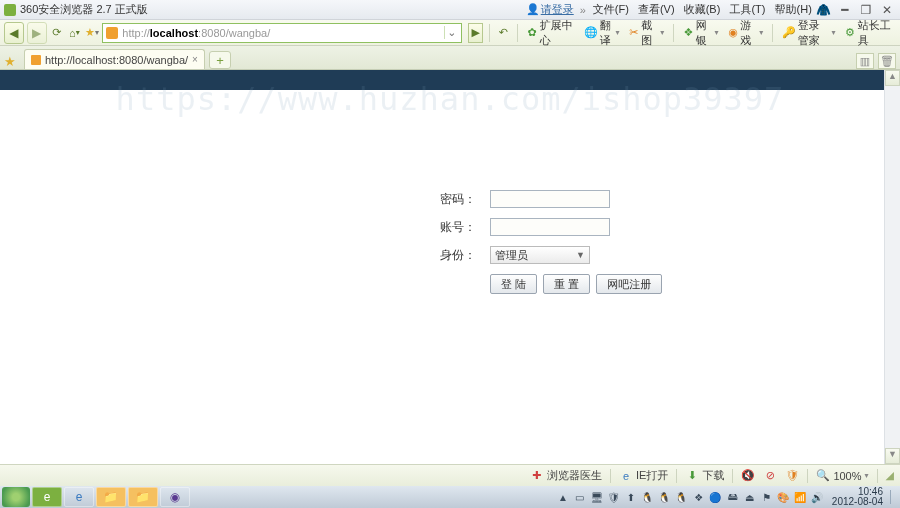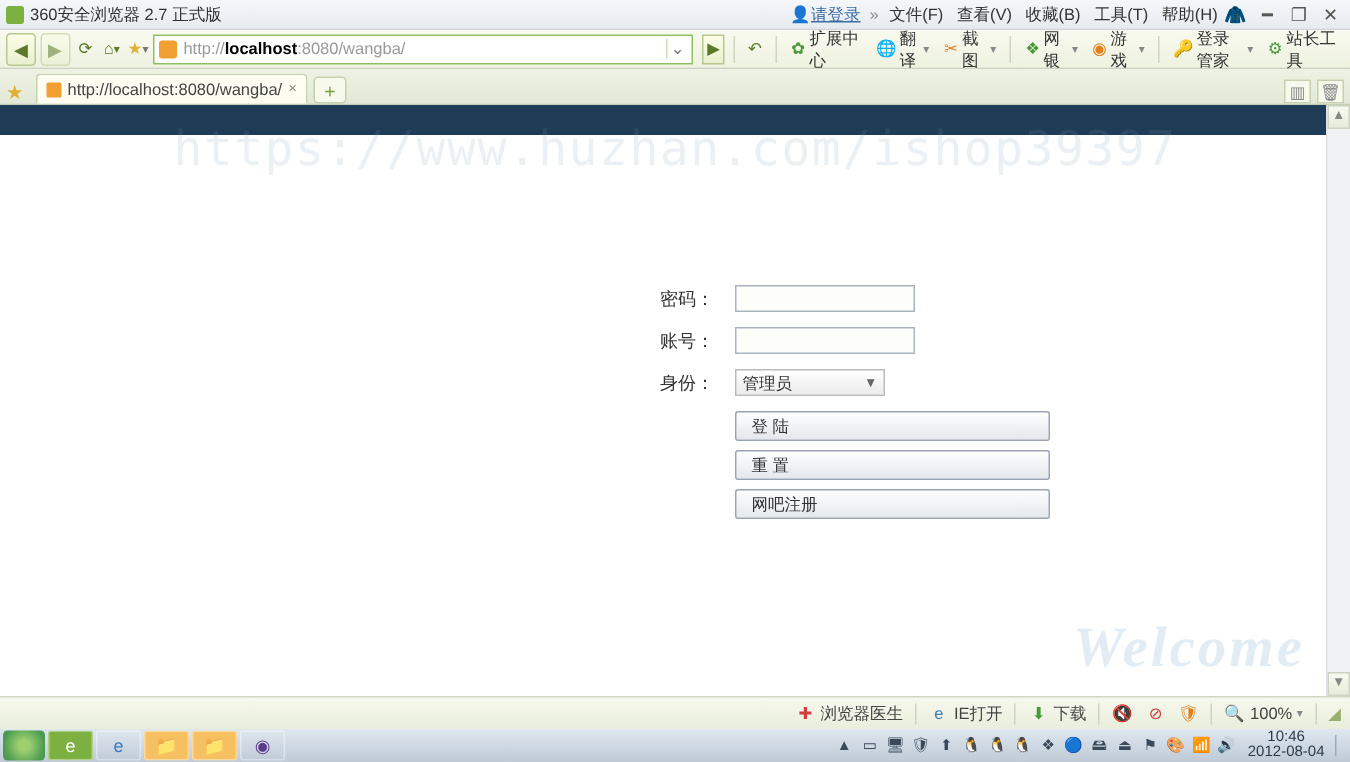--- a/index.html
+++ b/index.html
@@ -50,36 +50,36 @@
 .page-body{position:relative;height:calc(100% - 20px);background:#fff;}
 .watermark{position:absolute;top:-10px;left:0;right:0;font-size:32px;color:rgba(120,155,180,.15);letter-spacing:1px;font-family:monospace;text-align:center;pointer-events:none;}
 .welcome{position:absolute;right:30px;bottom:10px;font-size:38px;font-weight:bold;color:rgba(150,185,215,.28);font-family:Georgia,serif;font-style:italic;letter-spacing:2px;pointer-events:none;}
 
 .login-panel{position:absolute;left:440px;top:100px;width:260px;}
 .login-panel h3{font-size:14px;color:#333;font-weight:bold;margin-bottom:16px;}
 .frow{display:flex;align-items:center;margin-bottom:10px;font-size:12px;color:#333;}
 .frow .lbl{width:50px;}
 .frow input[type=text],.frow input[type=password]{width:120px;height:18px;border:1px solid #a9b4c0;background:#fdfdfa;font-size:11px;padding:0 3px;}
 .frow .sel{width:100px;height:18px;border:1px solid #bbb;background:linear-gradient(#fff,#ebebeb);display:flex;align-items:center;justify-content:space-between;padding:0 4px;font-size:11px;}
-.btnrow{padding-left:50px;display:flex;gap:6px;flex-direction:column;}
+.btnrow{padding-left:50px;display:flex;gap:6px;}
 .fbtn{height:20px;padding:0 10px;border:1px solid #9aa4b0;background:linear-gradient(#fefefe,#e4e8ec);font-size:11px;color:#333;border-radius:2px;display:flex;align-items:center;}
 
 
 .statusbar{position:absolute;left:0;right:0;bottom:22px;height:22px;background:linear-gradient(#f6f8ed,#e9eedb);border-top:1px solid #cfd6c0;display:flex;align-items:center;font-size:11px;color:#444;padding:0 6px;gap:8px;}
 .statusbar .spacer{flex:1;}
 .st-item{display:flex;align-items:center;gap:3px;}
 .st-sep{width:1px;height:14px;background:#cdd4bf;}
 
 
 .taskbar{position:absolute;left:0;right:0;bottom:0;height:22px;background:linear-gradient(#dfe7ef,#bfcad6);display:flex;align-items:center;padding:0 2px;font-size:10px;}
 .start{width:28px;height:20px;border-radius:3px;background:radial-gradient(circle,#9fd070 20%,#4a9a50 80%);margin-right:2px;}
 .tb-app{width:30px;height:20px;border:1px solid rgba(255,255,255,.4);border-radius:2px;margin-right:2px;display:flex;align-items:center;justify-content:center;font-size:12px;}
 .tray{margin-left:auto;display:flex;align-items:center;gap:3px;color:#3a4a5a;}
 .tray .ti{width:14px;height:14px;font-size:10px;display:flex;align-items:center;justify-content:center;}
-.clock{text-align:center;line-height:10px;font-size:10px;color:#2a3a4a;padding:0 4px;}
+.clock{text-align:right;line-height:10px;font-size:10px;color:#2a3a4a;padding:0 4px;}
 
 
 .vscroll{position:absolute;right:0;top:70px;bottom:44px;width:16px;background:#f0f2f4;border-left:1px solid #dde1e5;}
 .vscroll .up,.vscroll .dn{height:16px;background:linear-gradient(#f8faf0,#e6ecd8);border:1px solid #cdd4bf;font-size:9px;text-align:center;color:#888;}
 .vscroll .dn{position:absolute;bottom:0;left:0;right:0;}
 </style>
 </head>
 <body>
 
 <div class="titlebar">
@@ -166,21 +166,20 @@
   <div class="newtab">+</div>
   <span class="spacer"></span>
   <div class="rbtn">▥</div>
   <div class="rbtn">🗑</div>
 </div>
 
 <div class="content">
   <div class="bluebar"></div>
   <div class="page-body">
     <div class="watermark">https://www.huzhan.com/ishop39397</div>
-    <div class="welcome">Welcome</div>
 
     <div class="login-panel">
       <div class="frow">
         <span class="lbl">密码：</span>
         <input type="password" style="">
       </div>
       <div class="frow">
         <span class="lbl">账号：</span>
         <input type="text" style="">
       </div>

